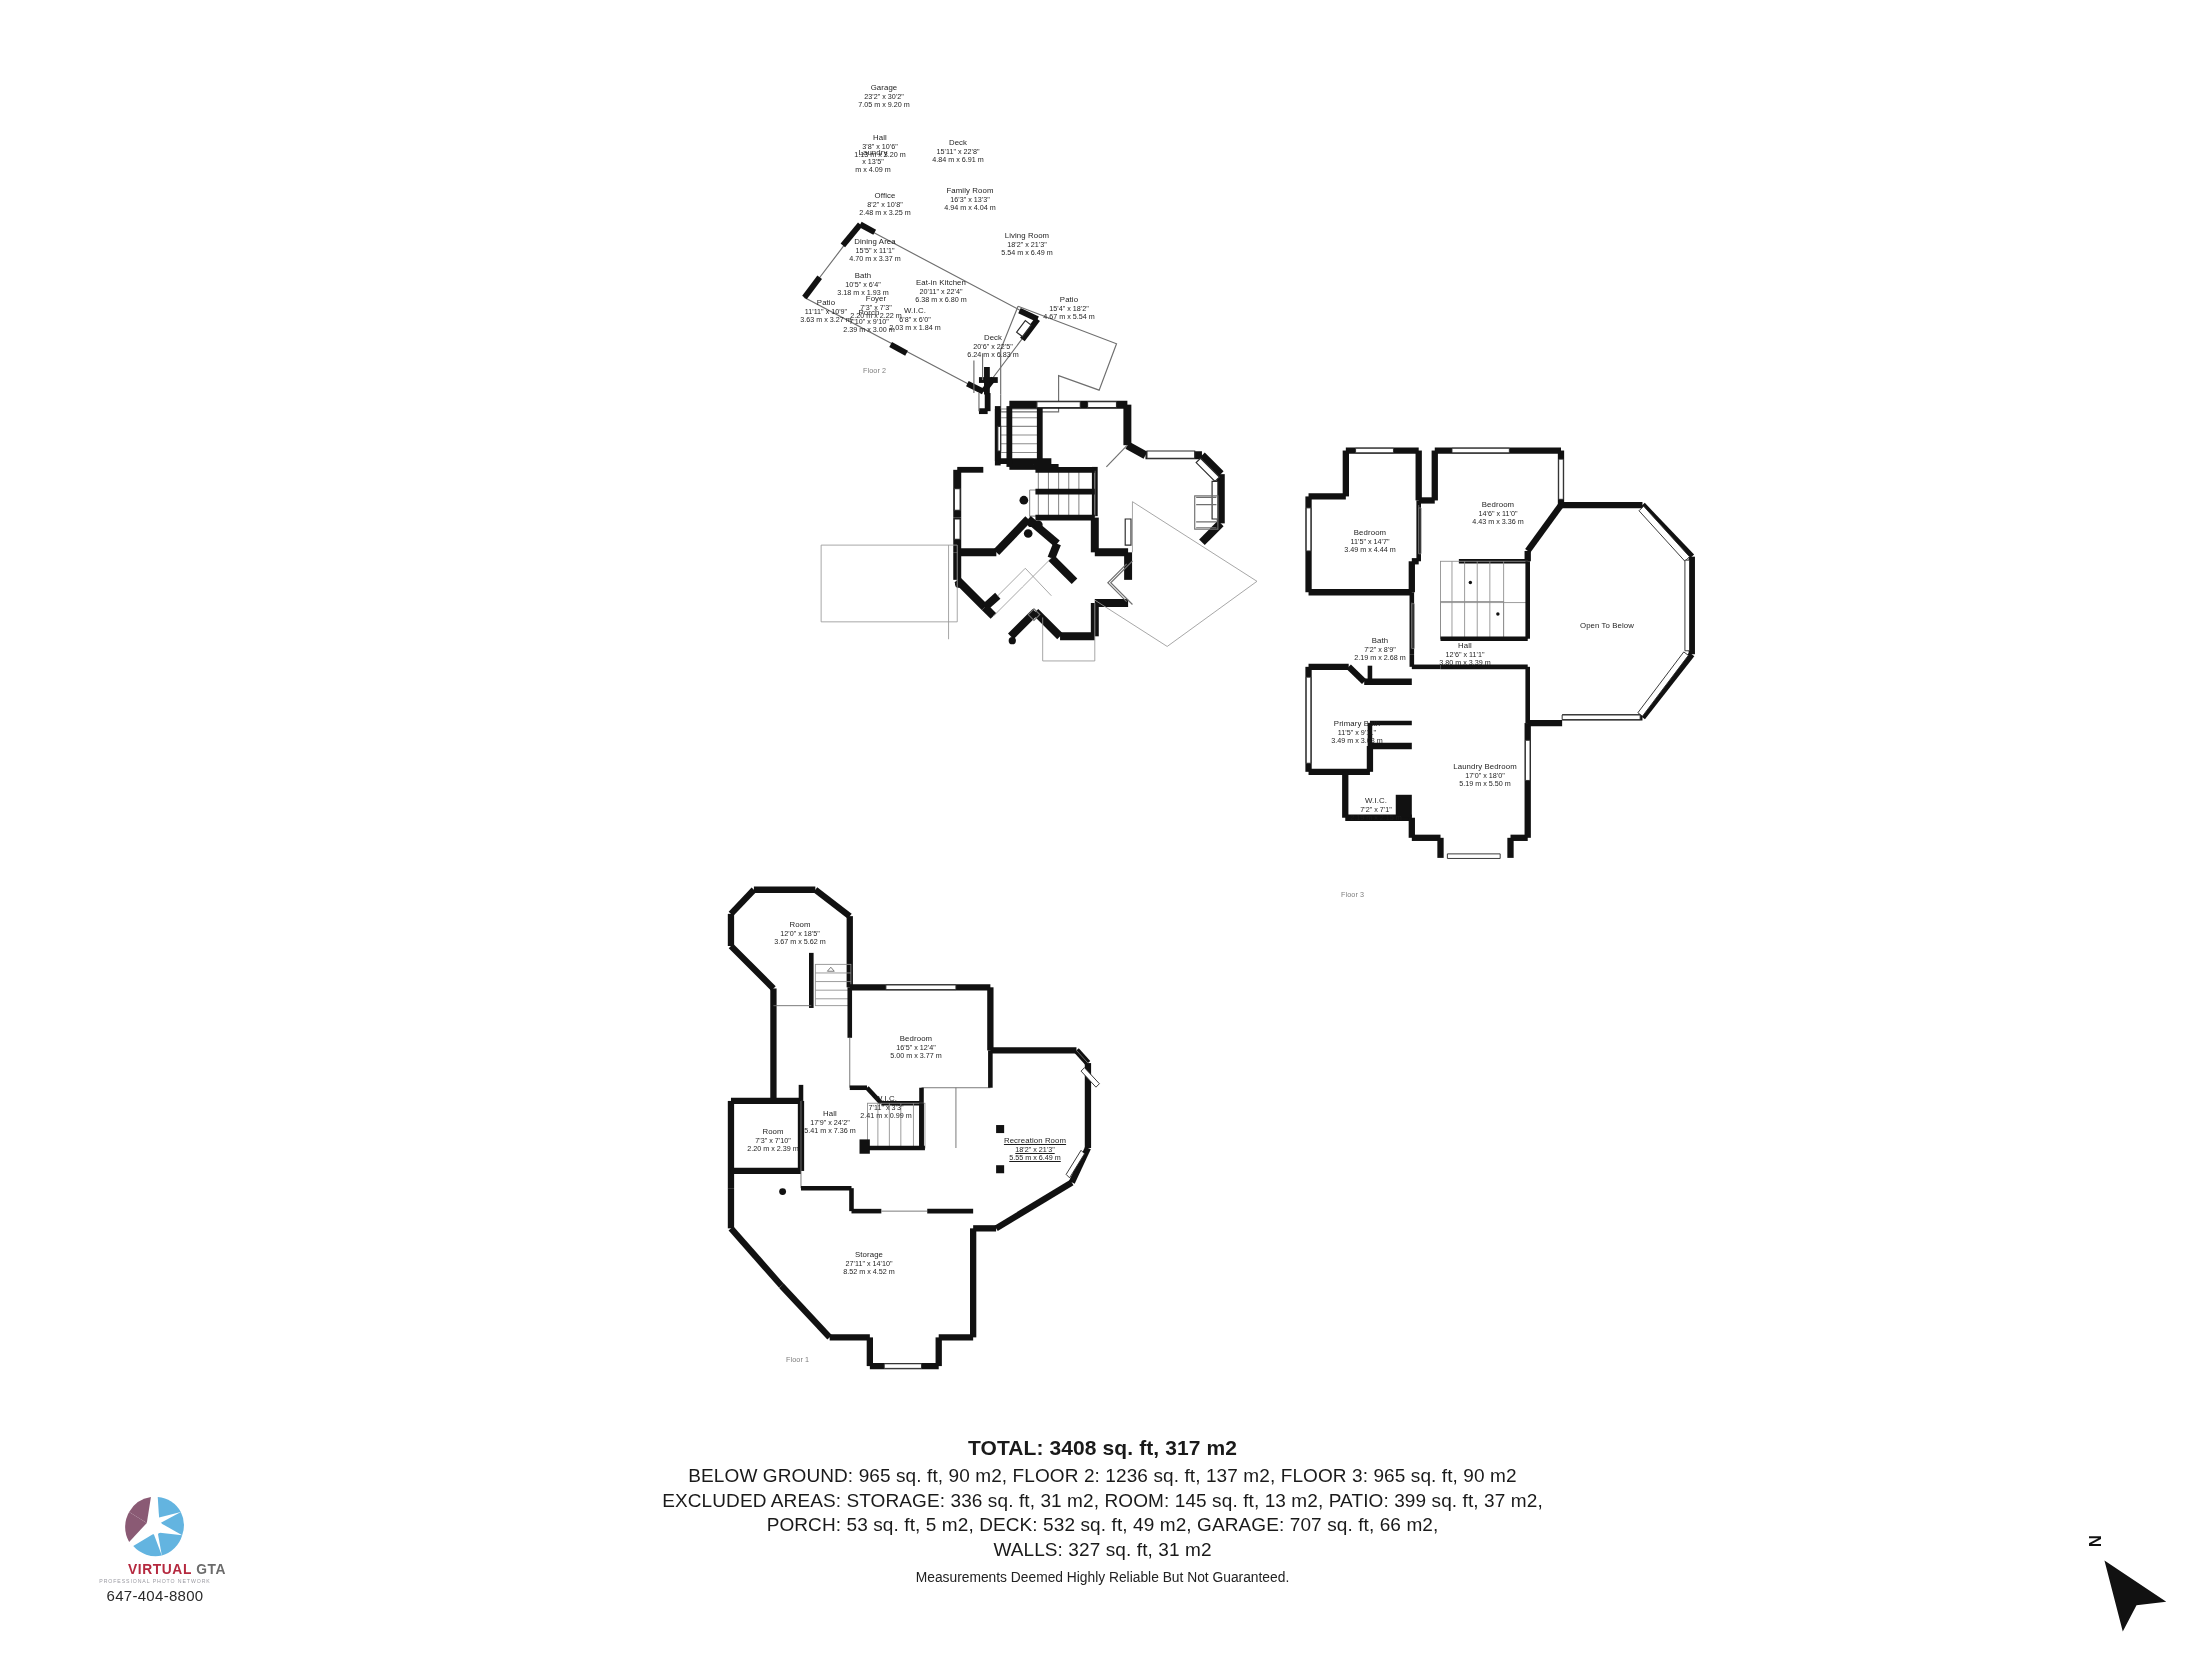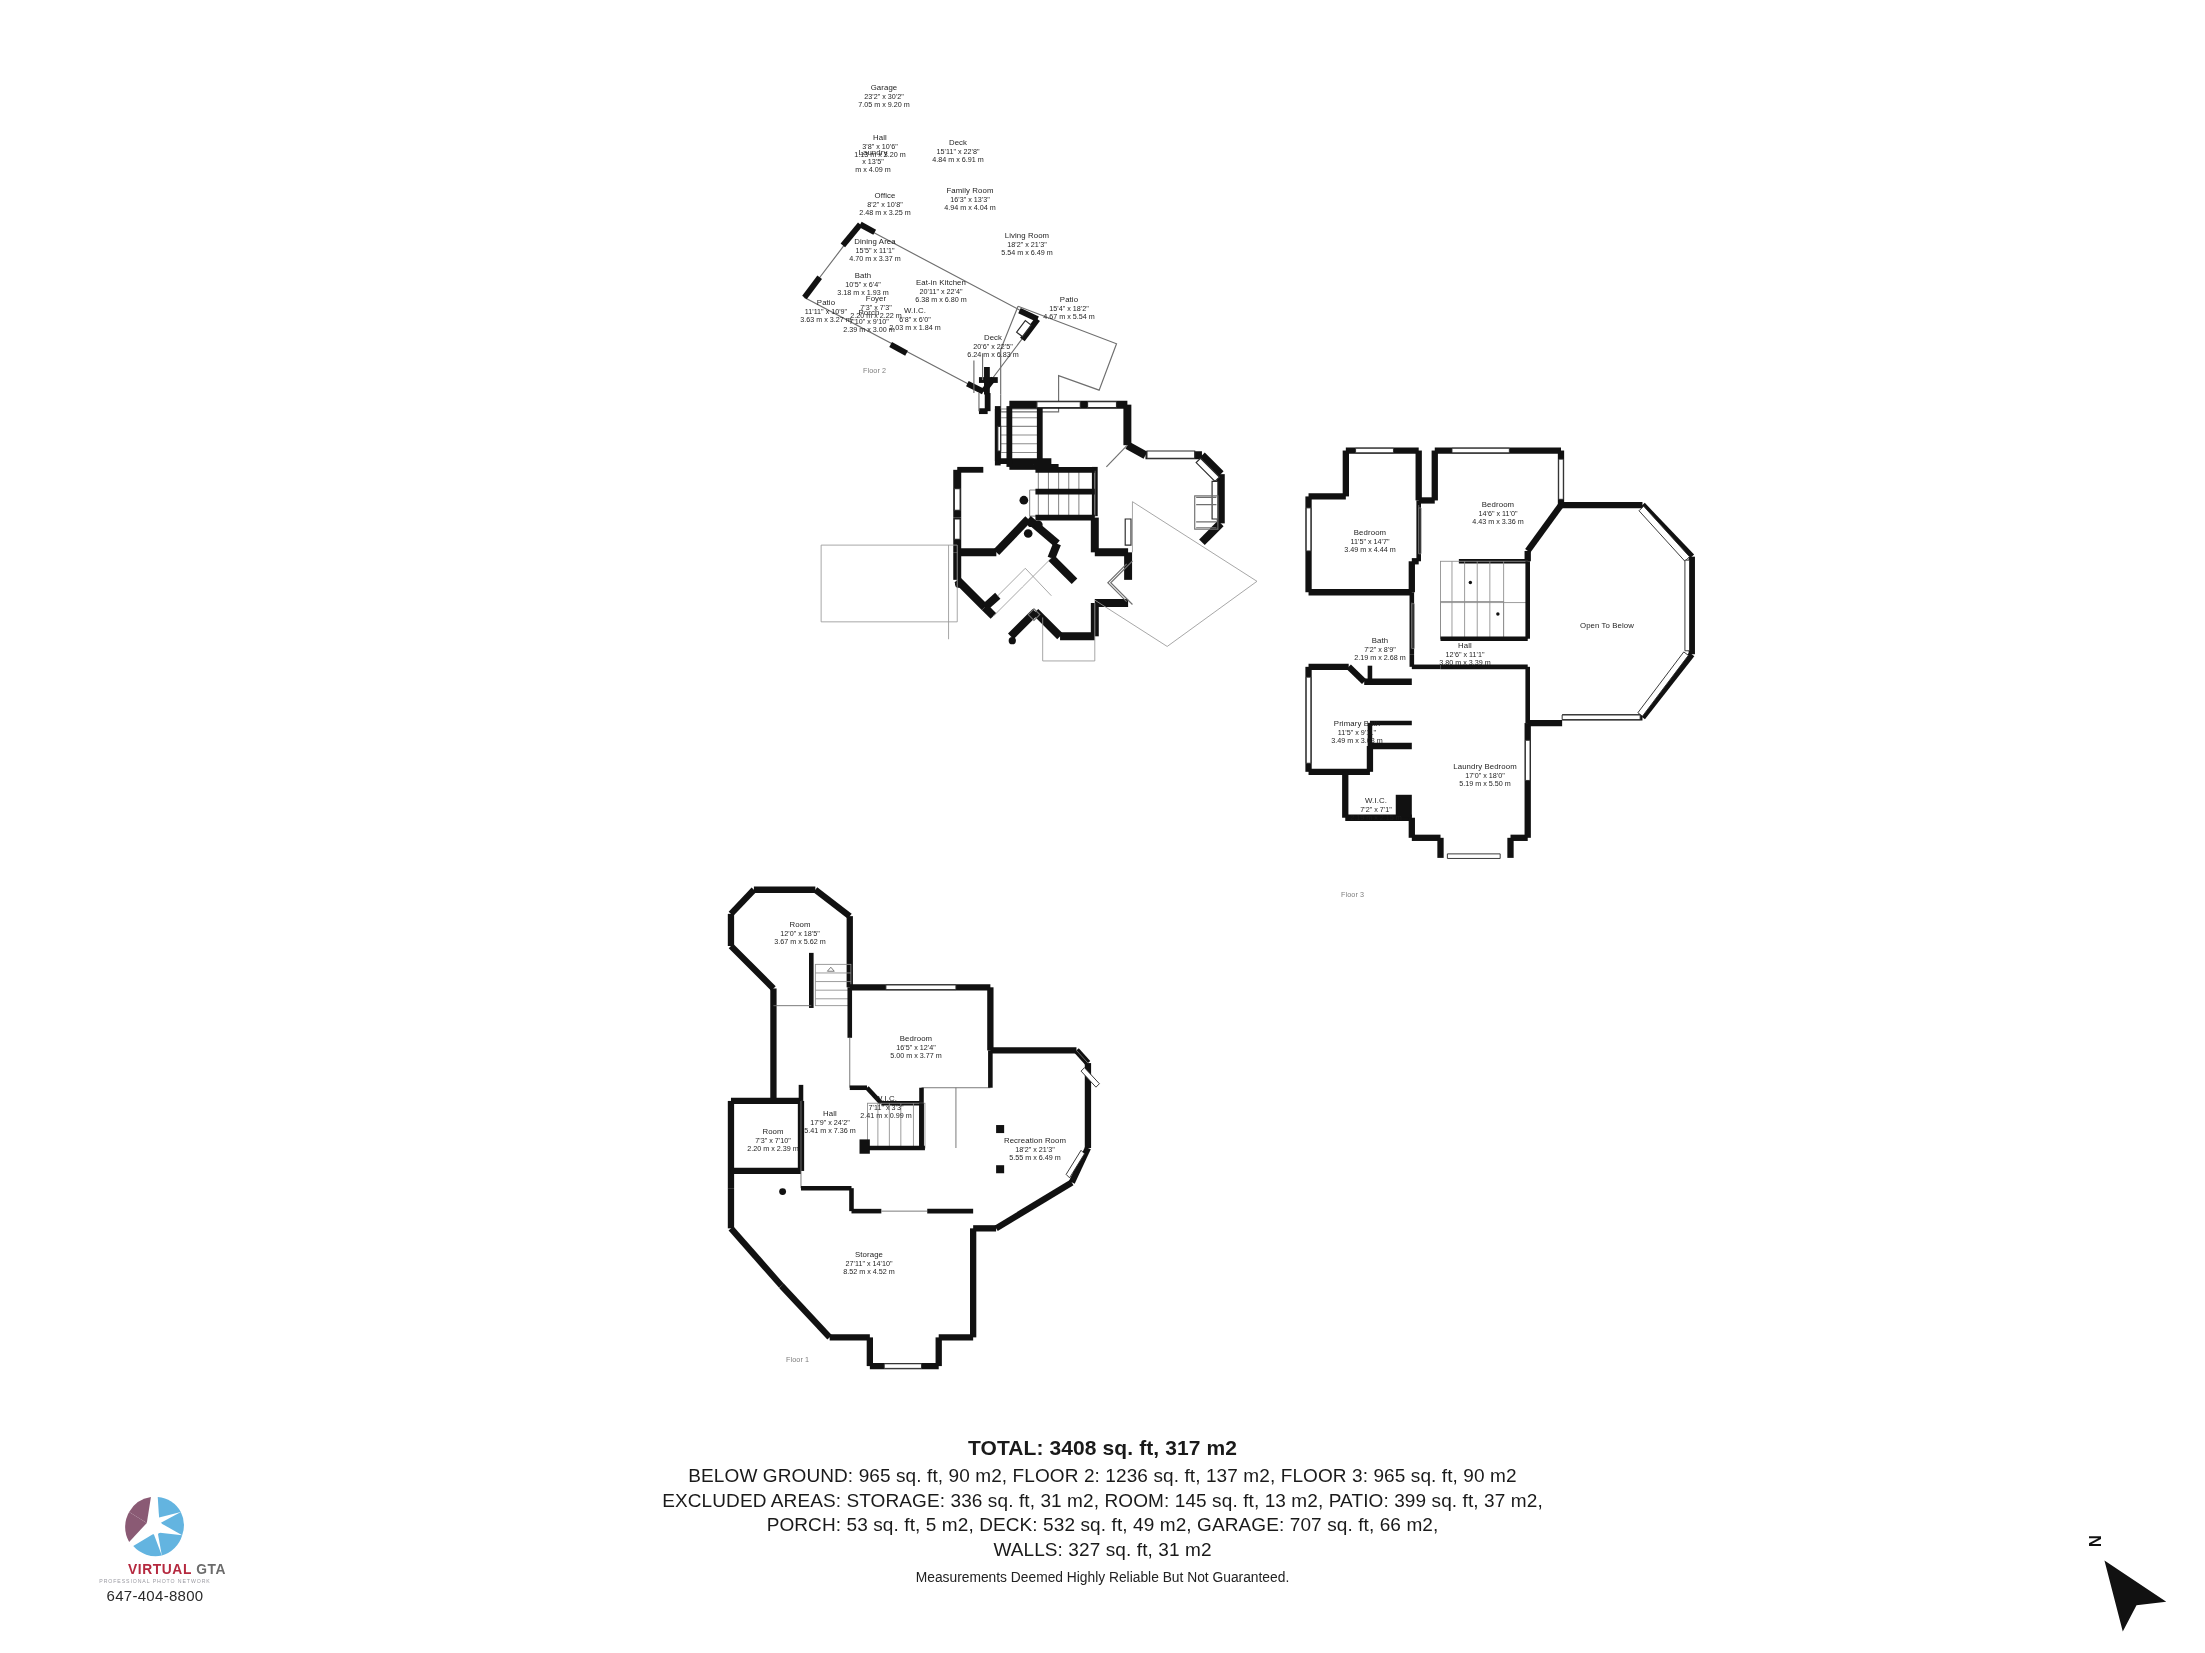--- a/index.html
+++ b/index.html
@@ -545,21 +545,21 @@
     <div class="rlabel" style="left:144px;top:225px;">
       <div class="nm">Hall</div>
       <div class="d1">17'9" x 24'2"</div>
       <div class="d2">5.41 m x 7.36 m</div>
     </div>
     <div class="rlabel" style="left:87px;top:243px;">
       <div class="nm">Room</div>
       <div class="d1">7'3" x 7'10"</div>
       <div class="d2">2.20 m x 2.39 m</div>
     </div>
-    <div class="rlabel" style="left:349px;top:252px;">
+    <div class="rlabel" style="left:349px;top:252px;text-decoration:underline;">
       <div class="nm">Recreation Room</div>
       <div class="d1">18'2" x 21'3"</div>
       <div class="d2">5.55 m x 6.49 m</div>
     </div>
     <div class="rlabel" style="left:183px;top:366px;">
       <div class="nm">Storage</div>
       <div class="d1">27'11" x 14'10"</div>
       <div class="d2">8.52 m x 4.52 m</div>
     </div>
 

